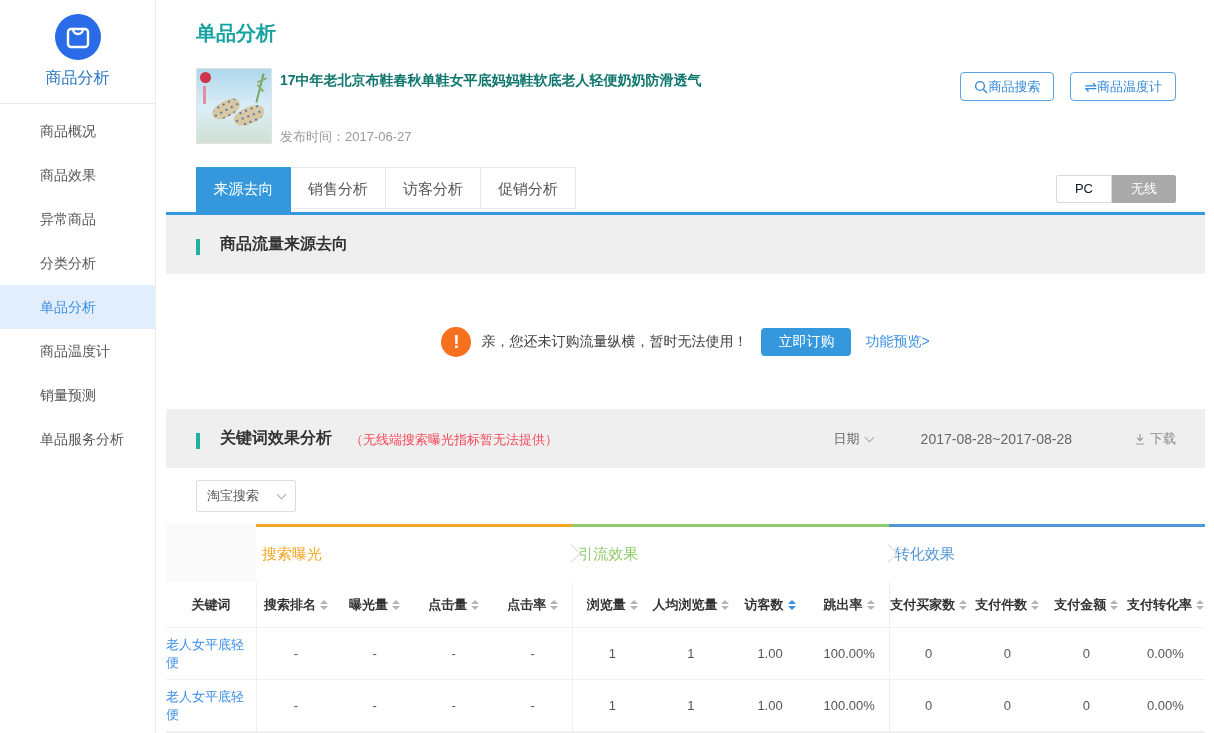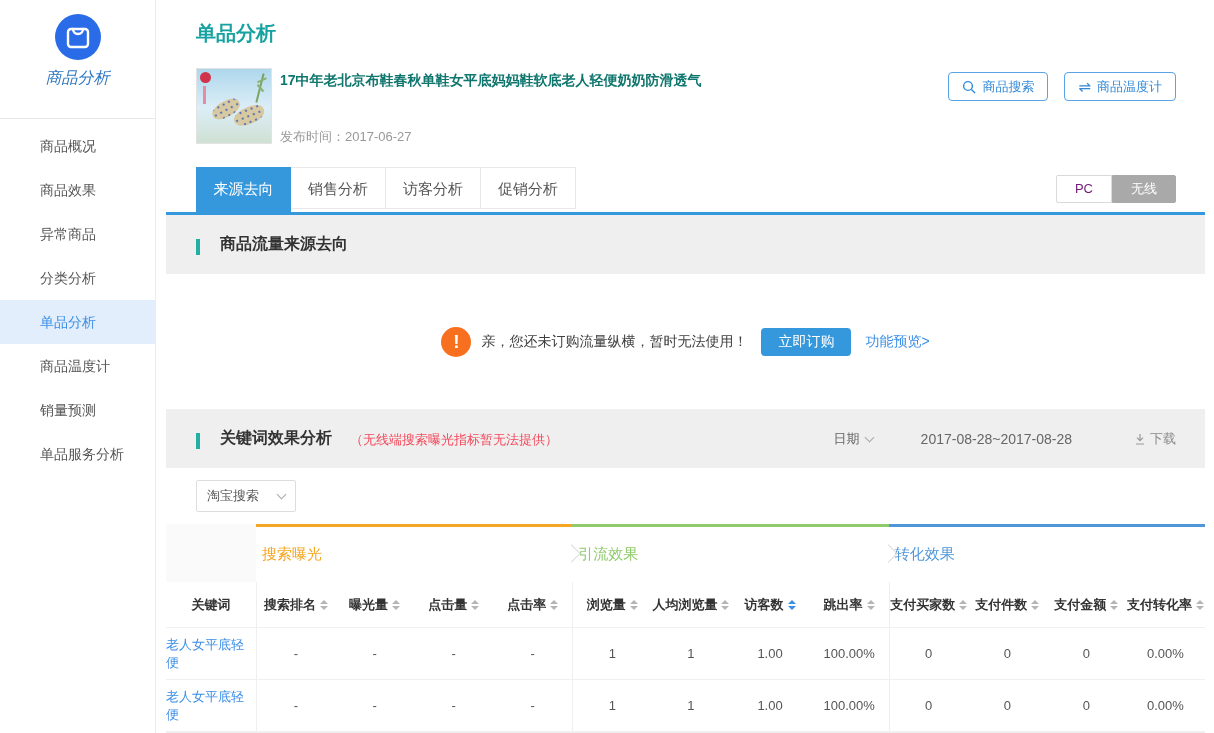--- a/index.html
+++ b/index.html
@@ -3,21 +3,21 @@
 <meta charset="utf-8">
 <style>
   * { margin:0; padding:0; box-sizing:border-box; }
   html,body { width:1214px; height:733px; background:#fff; overflow:hidden;
     font-family:"Liberation Sans","DejaVu Sans",sans-serif; }
   body { position:relative; }
 
   
   .sidebar { position:absolute; left:0; top:0; width:156px; height:733px;
     background:#fff; border-right:1px solid #ebebeb; }
-  .logo-block { height:119px; border-bottom:1px solid #e8e8e8; text-align:center; padding-top:14px;font-style:italic; }
+  .logo-block { height:104px; border-bottom:1px solid #e8e8e8; text-align:center; padding-top:14px; }
   .logo-circle { width:46px; height:46px; border-radius:50%; background:#2a6ce8;
     margin:0 auto; display:flex; align-items:center; justify-content:center; }
   .logo-label { margin-top:8px; font-size:16px; color:#2e77c2; }
   .side-nav { padding-top:5px; }
   .side-item { height:44px; line-height:44px; padding-left:40px; font-size:14px;
     color:#555; cursor:pointer; }
   .side-item.active { background:#e2eefb; color:#3a8ee6; }
 
   
   .main { position:absolute; left:157px; top:0; width:1057px; height:733px; }
@@ -38,36 +38,36 @@
   .sprig { position:absolute; right:10px; top:4px; width:2px; height:30px; background:#7ba464; transform:rotate(14deg); }
   .sprig::before { content:''; position:absolute; left:-4px; top:6px; width:10px; height:2px; background:#8ab170; transform:rotate(-40deg); }
   .sprig::after { content:''; position:absolute; left:-3px; top:14px; width:9px; height:2px; background:#8ab170; transform:rotate(35deg); }
 
   .product-info { display:flex; flex-direction:column; justify-content:space-between;
     height:78px; margin-left:8px; padding:2px 0 0 0; }
   .product-title { font-size:14px; font-weight:bold; color:#0f766e; text-decoration:none; line-height:20px; }
   .publish-time { font-size:13px; color:#999; }
 
   .header-buttons { margin-left:auto; display:flex; gap:16px; padding-top:4px; }
-  .hbtn { height:29px; padding:0 13px; display:inline-flex; align-items:center; gap:6px;
+  .hbtn { height:29px; padding:0 13px; display:inline-flex; align-items:center; gap:0;
     background:#fff; border:1px solid #58a4e4; border-radius:4px; color:#3189d8;
     font-size:13px; cursor:pointer; }
   .swap-glyph { font-size:15px; line-height:1; }
 
   
   .tabs-row { position:relative; height:48px; margin-top:0; }
   .blue-line { position:absolute; left:0; right:0; bottom:0; height:3px; background:#3598dc; }
   .tabs { position:absolute; left:30px; bottom:3px; display:flex; }
   .tab { width:95px; height:42px; line-height:42px; text-align:center; font-size:15px;
     color:#555; background:#fff; border:1px solid #e8e8e8; border-left:none; cursor:pointer; }
   .tab:first-child { border-left:1px solid #e8e8e8;font-family:Liberation Mono, monospace; }
   .tab.active { background:#3598dc; color:#fff; border-color:#3598dc; height:45px; line-height:45px; }
   .device-toggle { position:absolute; right:29px; bottom:12px; display:flex; cursor:pointer; }
   .dev-opt { height:28px; line-height:26px; padding:0 18px; font-size:13px; }
-  .dev-pc { background:#fff; border:1px solid #d9d9d9; color:#701a75; border-radius:2px 0 0 2px; }
+  .dev-pc { background:#fff; border:1px solid #d9d9d9; color:#0f172a; border-radius:2px 0 0 2px; }
   .dev-wl { background:#a9a9a9; border:1px solid #a9a9a9; color:#fff; border-radius:0 2px 2px 0; }
 
   
   .gray-band { background:#efefef; display:flex; align-items:center; padding:0 29px 0 30px; }
   .band1 { height:59px; }
   .band2 { height:59px; }
   .section-title { display:flex; align-items:flex-end; font-size:16px; font-weight:bold; color:#333;gap:12px; }
   .teal-bar { width:4px; height:16px; background:#23b0a4; margin-right:8px; }
   .red-note { font-size:13px; color:#f4485a; font-weight:normal; margin-left:6px; }
 

